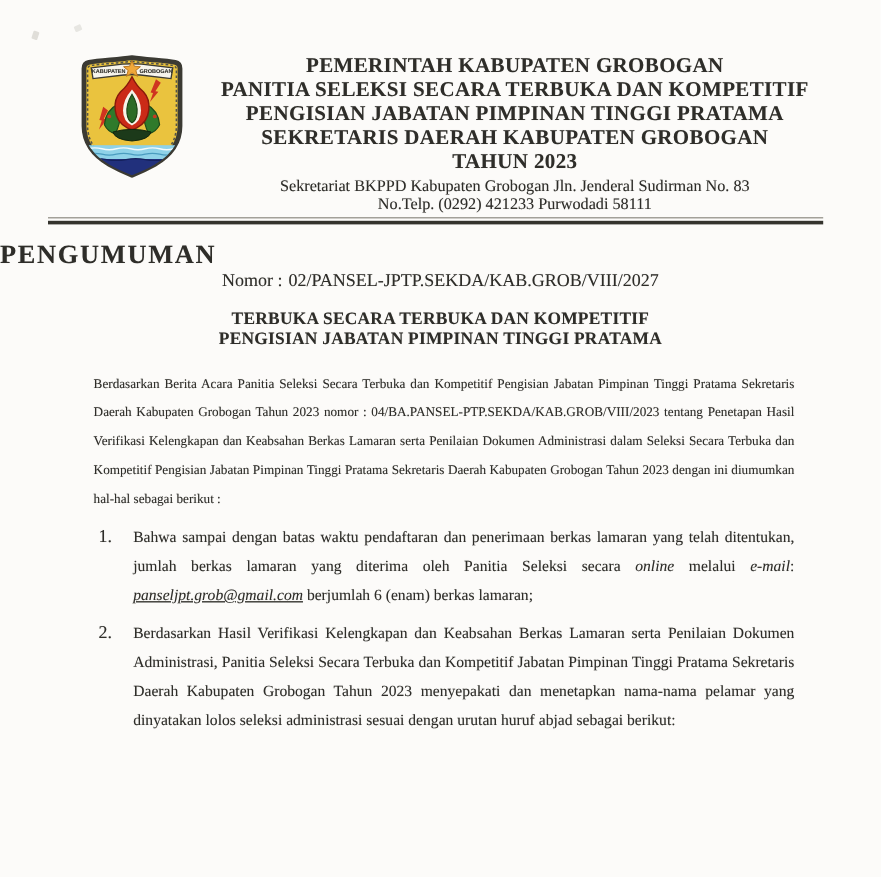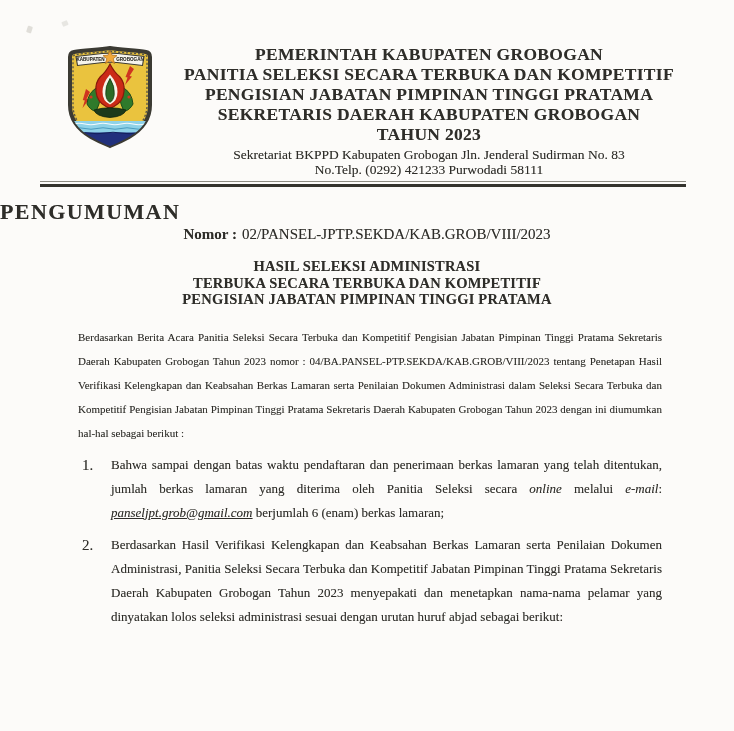--- a/index.html
+++ b/index.html
@@ -21,21 +21,21 @@
   .logo-wrap { flex:0 0 92px; width:92px; margin-top:1px; }
   .lh-text { flex:1; text-align:center; padding-left:4px; }
   .lh-line { display:block; font-weight:bold; font-size:17.5px; line-height:20px; letter-spacing:.3px; }
   .lh-addr { display:block; font-size:13.5px; line-height:15px; }
   .lh-addr.first { margin-top:3px; }
 
   .rule { margin:4px 48px 0 40px; height:2px; border-top:1.5px solid #8d8b82; border-bottom:3px solid #34332d; }
 
   .doc-title { text-align:left; margin-top:12px; font-weight:bold; font-size:22px; letter-spacing:1.4px; line-height:25px; }
   .doc-number { text-align:center; font-size:15px; line-height:19px; margin-top:1px; }
-  .doc-number .lbl { font-weight:bold; margin-right:5px; }
+  .doc-number .lbl { font-weight:normal; margin-right:5px; }
 
   .subject { text-align:center; font-weight:bold; font-size:14.5px; line-height:16.5px; margin-top:14px; }
   .subject span { display:block; letter-spacing:.2px; }
 
   .opening { margin:17px 72px 0 78px; font-size:11px; line-height:24px; text-align:justify; }
 
   .list { margin:8px 72px 0 82px; }
   .list-item { display:flex; margin-top:8px; }
   .list-item .num { flex:0 0 29px; font-size:15px; line-height:24px; }
   .list-item .itext { flex:1; font-size:13px; line-height:24px; text-align:justify; }
@@ -104,25 +104,24 @@
       <span class="lh-line">TAHUN 2023</span>
       <span class="lh-addr first">Sekretariat BKPPD Kabupaten Grobogan Jln. Jenderal Sudirman No. 83</span>
       <span class="lh-addr">No.Telp. (0292) 421233 Purwodadi 58111</span>
     </div>
   </div>
 
   <div class="rule"></div>
 
   <div class="doc-title">PENGUMUMAN</div>
   <div class="doc-number">
-    <span class="lbl">Nomor :</span><span>02/PANSEL-JPTP.SEKDA/KAB.GROB/VIII/2023</span>
+    <span class="lbl">Nomor :</span><span>02/PANSEL-JPTP.SEKDA/KAB.GROB/VIII/2027</span>
   </div>
 
   <div class="subject">
-    <span>HASIL SELEKSI ADMINISTRASI</span>
     <span>TERBUKA SECARA TERBUKA DAN KOMPETITIF</span>
     <span>PENGISIAN JABATAN PIMPINAN TINGGI PRATAMA</span>
   </div>
 
   <div class="opening">Berdasarkan Berita Acara Panitia Seleksi Secara Terbuka dan Kompetitif Pengisian Jabatan Pimpinan Tinggi Pratama Sekretaris Daerah Kabupaten Grobogan Tahun 2023 nomor : 04/BA.PANSEL-PTP.SEKDA/KAB.GROB/VIII/2023 tentang Penetapan Hasil Verifikasi Kelengkapan dan Keabsahan Berkas Lamaran serta Penilaian Dokumen Administrasi dalam Seleksi Secara Terbuka dan Kompetitif Pengisian Jabatan Pimpinan Tinggi Pratama Sekretaris Daerah Kabupaten Grobogan Tahun 2023 dengan ini diumumkan hal-hal sebagai berikut :</div>
 
   <div class="list">
     <div class="list-item">
       <span class="num">1.</span>
       <span class="itext"><span>Bahwa sampai dengan batas waktu pendaftaran dan penerimaan berkas lamaran yang telah ditentukan, jumlah berkas lamaran yang diterima oleh Panitia Seleksi secara </span><span class="it">online</span><span> melalui </span><span class="it">e-mail</span><span>: </span><span class="u-it">panseljpt.grob@gmail.com</span><span> berjumlah 6 (enam) berkas lamaran;</span></span>

